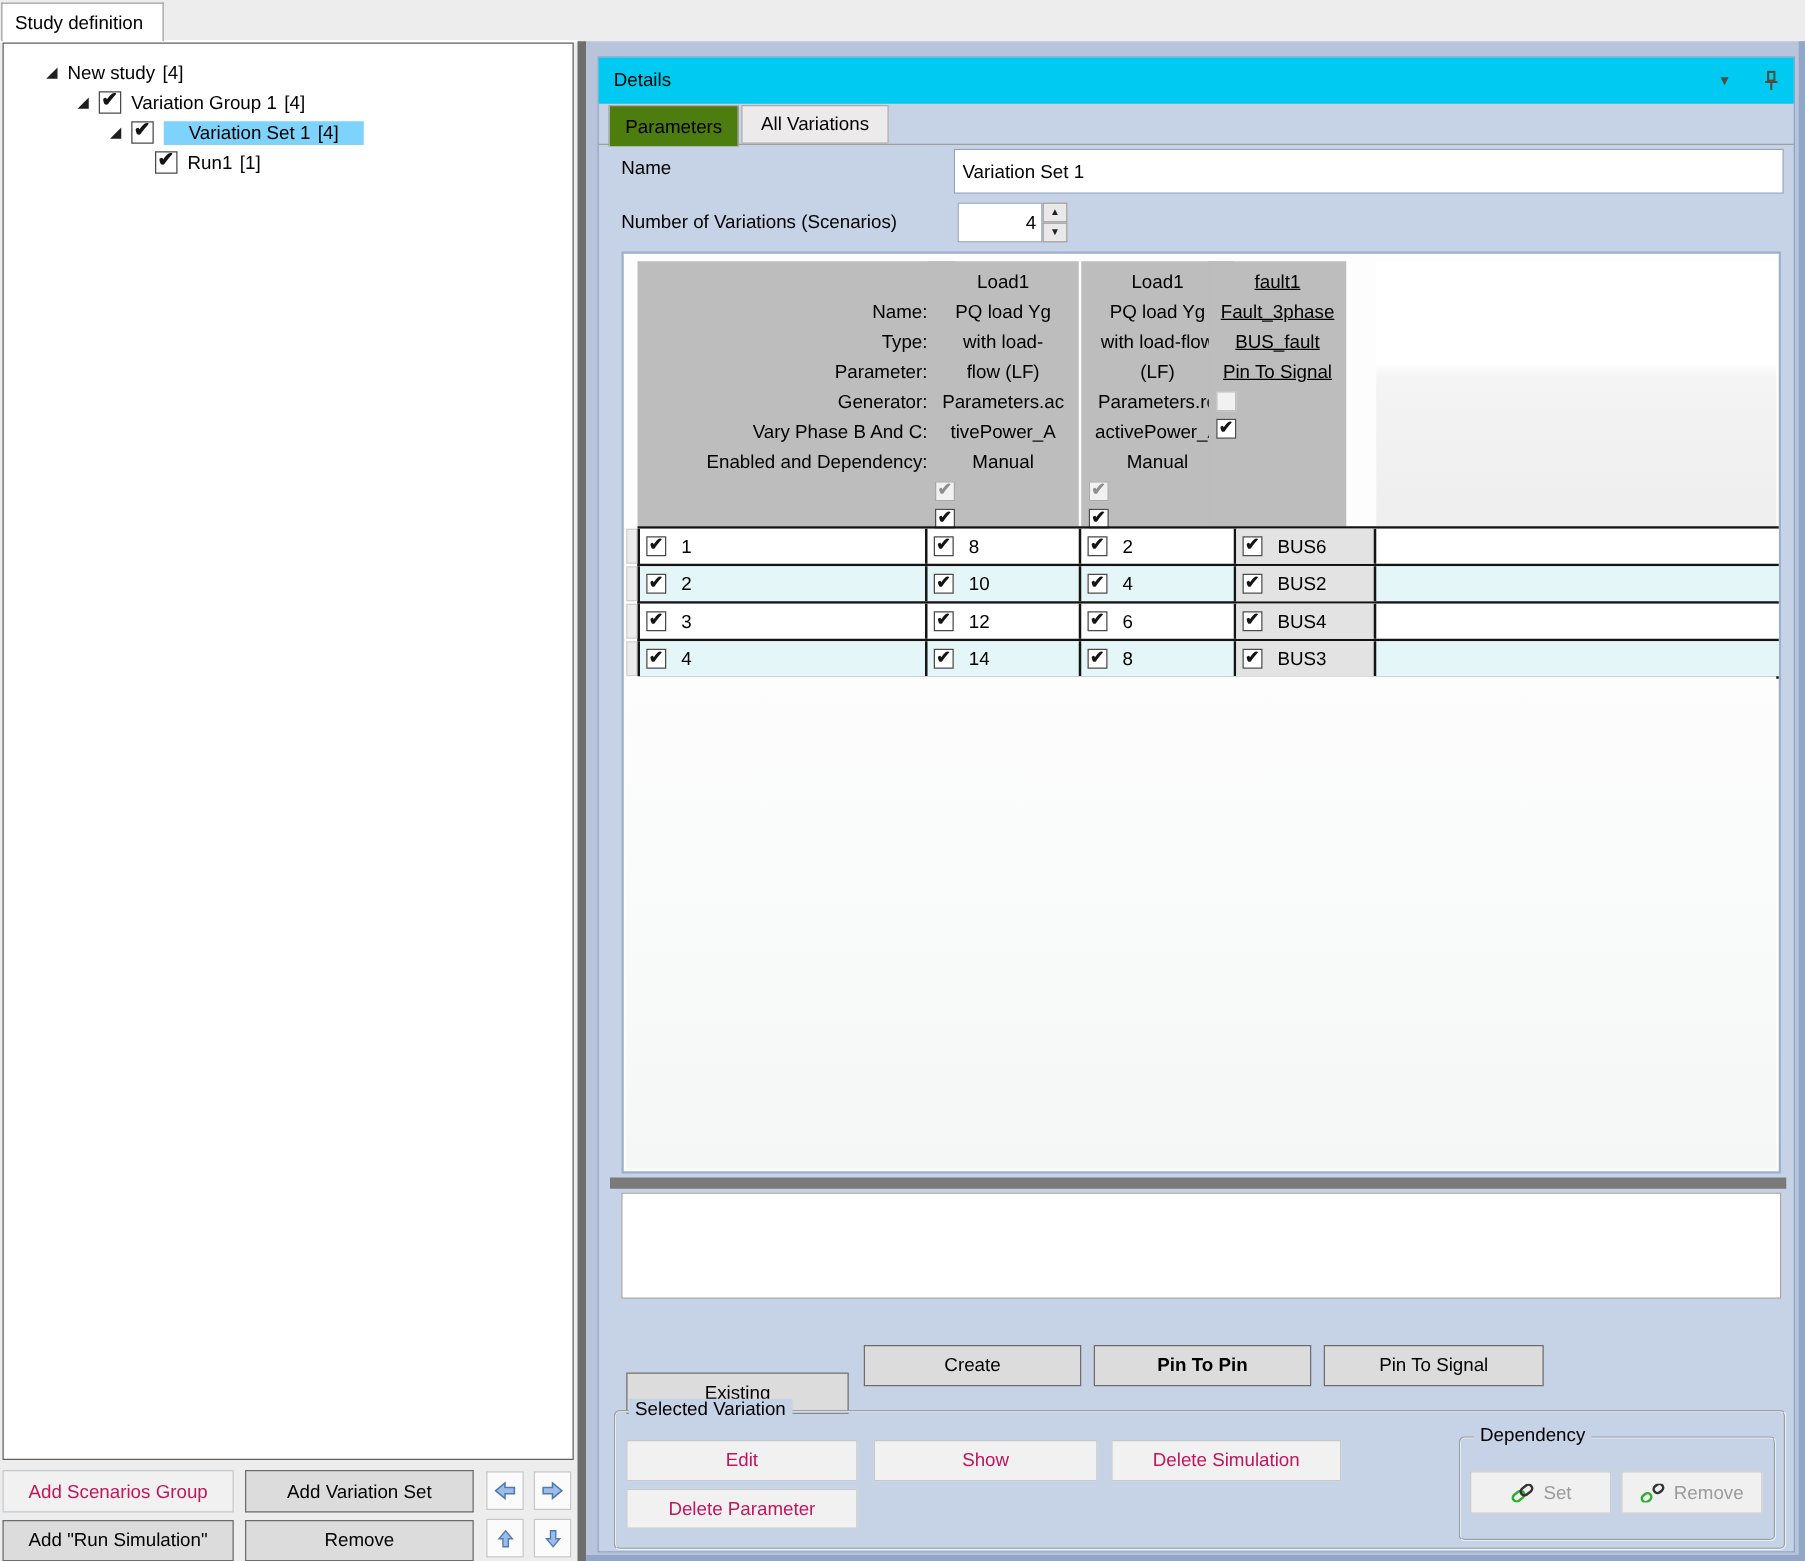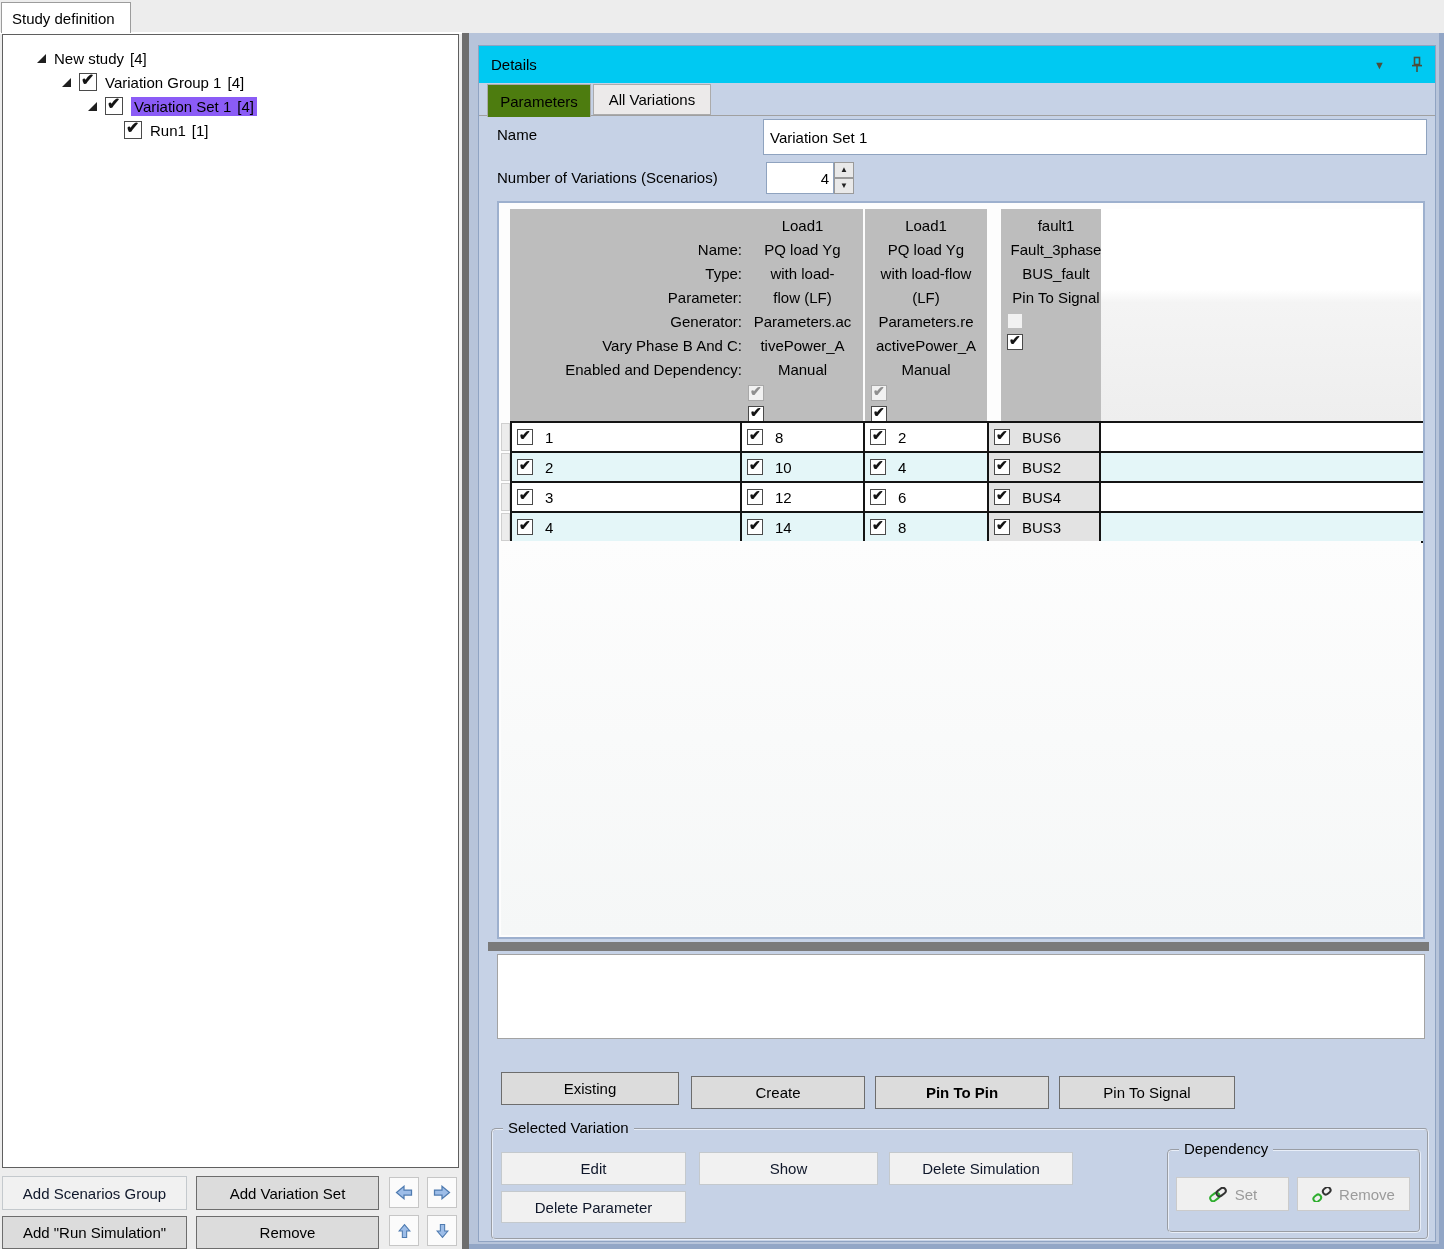--- a/index.html
+++ b/index.html
@@ -8,38 +8,38 @@
   .abs{position:absolute;box-sizing:border-box;}
 
   
   .top-tab{left:1px;top:2px;width:130px;height:31px;background:#ffffff;
            border:1px solid #9c9c9c;border-bottom:none;display:flex;align-items:center;
            padding-left:10px;z-index:3;}
   .tree-panel{left:2px;top:34px;width:457px;height:1134px;background:#ffffff;border:1px solid #5f5f5f;}
   .tree-row{position:absolute;height:24px;display:flex;align-items:center;gap:8px;}
   .expander{width:0;height:0;border-bottom:9px solid #1f1f1f;border-left:9px solid transparent;flex:none;}
   .tree-label{white-space:nowrap;}
-  .tree-label.selected{background:#8b5cf6;padding:1px 3px;}
+  .tree-label.selected{background:#7dd3fc;padding:1px 20px;}
   .count{margin-left:6px;}
 
   
   .cb{display:inline-block;width:18px;height:18px;background:#fff;border:1px solid #4a4a4a;
       box-sizing:border-box;position:relative;flex:none;}
   .cb::after{content:"\2714";position:absolute;left:1px;top:-4px;font-size:16px;font-weight:bold;color:#141414;}
   .cb.sm{width:16px;height:16px;}
   .cb.sm::after{font-size:14px;top:-3px;}
   .cb.gray{background:#f1f1f1;border-color:#a8a8a8;}
   .cb.gray::after{color:#8f8f8f;}
   .cb.empty{background:#f1f1f1;border-color:#bdbdbd;}
   .cb.empty::after{content:"";}
 
   
   .btn{position:absolute;box-sizing:border-box;display:flex;align-items:center;justify-content:center;
        background:#dcdcdc;border:1px solid #6d6d6d;font-size:15px;gap:7px;cursor:default;}
-  .btn.disabled{background:#f1f1f1;border-color:#c4c9cd;color:#0f172a;text-align:right;}
+  .btn.disabled{background:#f1f1f1;border-color:#c4c9cd;color:#be185d;text-align:right;}
   .btn.dep{background:#f0f0f0;border-color:#cbcbcb;color:#9b9b9b;}
   .arrow-btn{position:absolute;box-sizing:border-box;width:30px;height:31px;background:#fbfbfb;
              border:1px solid #c6c6c6;display:flex;align-items:center;justify-content:center;}
 
   
   .vsplit{left:462px;top:33px;width:7px;height:1216px;background:#6e6e6e;}
   .right-region{left:469px;top:33px;width:975px;height:1216px;background:#b7c4da;
                 border-right:5px solid #92a6c6;border-bottom:5px solid #92a6c6;}
 
   .details-panel{position:absolute;left:9px;top:12px;width:958px;height:1197px;background:#c6d2e6;
@@ -214,21 +214,21 @@
           <div class="hlines">Load1
 PQ load Yg
 with load-flow
 (LF)
 Parameters.re
 activePower_A
 Manual</div>
           <div style="margin:3px 0 0 6px;text-align:left;"><span class="cb sm gray"></span></div>
           <div style="margin:2px 0 0 6px;text-align:left;"><span class="cb sm"></span></div>
         </div>
-        <div class="hcell" style="left:502px;width:110px;text-align:center;">
+        <div class="hcell" style="left:468px;width:110px;text-align:center;text-decoration:underline;">
           <div class="hlines">fault1
 Fault_3phase
 BUS_fault
 Pin To Signal</div>
           <div style="margin:3px 0 0 6px;text-align:left;"><span class="cb sm empty"></span></div>
           <div style="margin:2px 0 0 6px;text-align:left;"><span class="cb sm"></span></div>
         </div>
         <div class="hfill"></div>
 
         <div class="rowhdr" style="top:220px;"></div>
@@ -313,21 +313,21 @@
               </div>
             <div class="gfill"></div>
           </div>
         </div>
         <div class="grid-bottom"></div>
       </div>
 
       <div class="abs hsplit"></div>
       <textarea class="abs descbox" style=""></textarea>
 
-      <div class="btn" style="left:22px;top:1026px;width:178px;height:33px;">
+      <div class="btn" style="left:22px;top:1052px;width:178px;height:33px;">
         <span>Existing</span>
       </div>
       <div class="btn" style="left:212px;top:1030px;width:174px;height:33px;">
         <span>Create</span>
       </div>
       <div class="btn" style="left:396px;top:1030px;width:174px;height:33px;font-weight:bold;">
         <span>Pin To Pin</span>
       </div>
       <div class="btn" style="left:580px;top:1030px;width:176px;height:33px;">
         <span>Pin To Signal</span>

